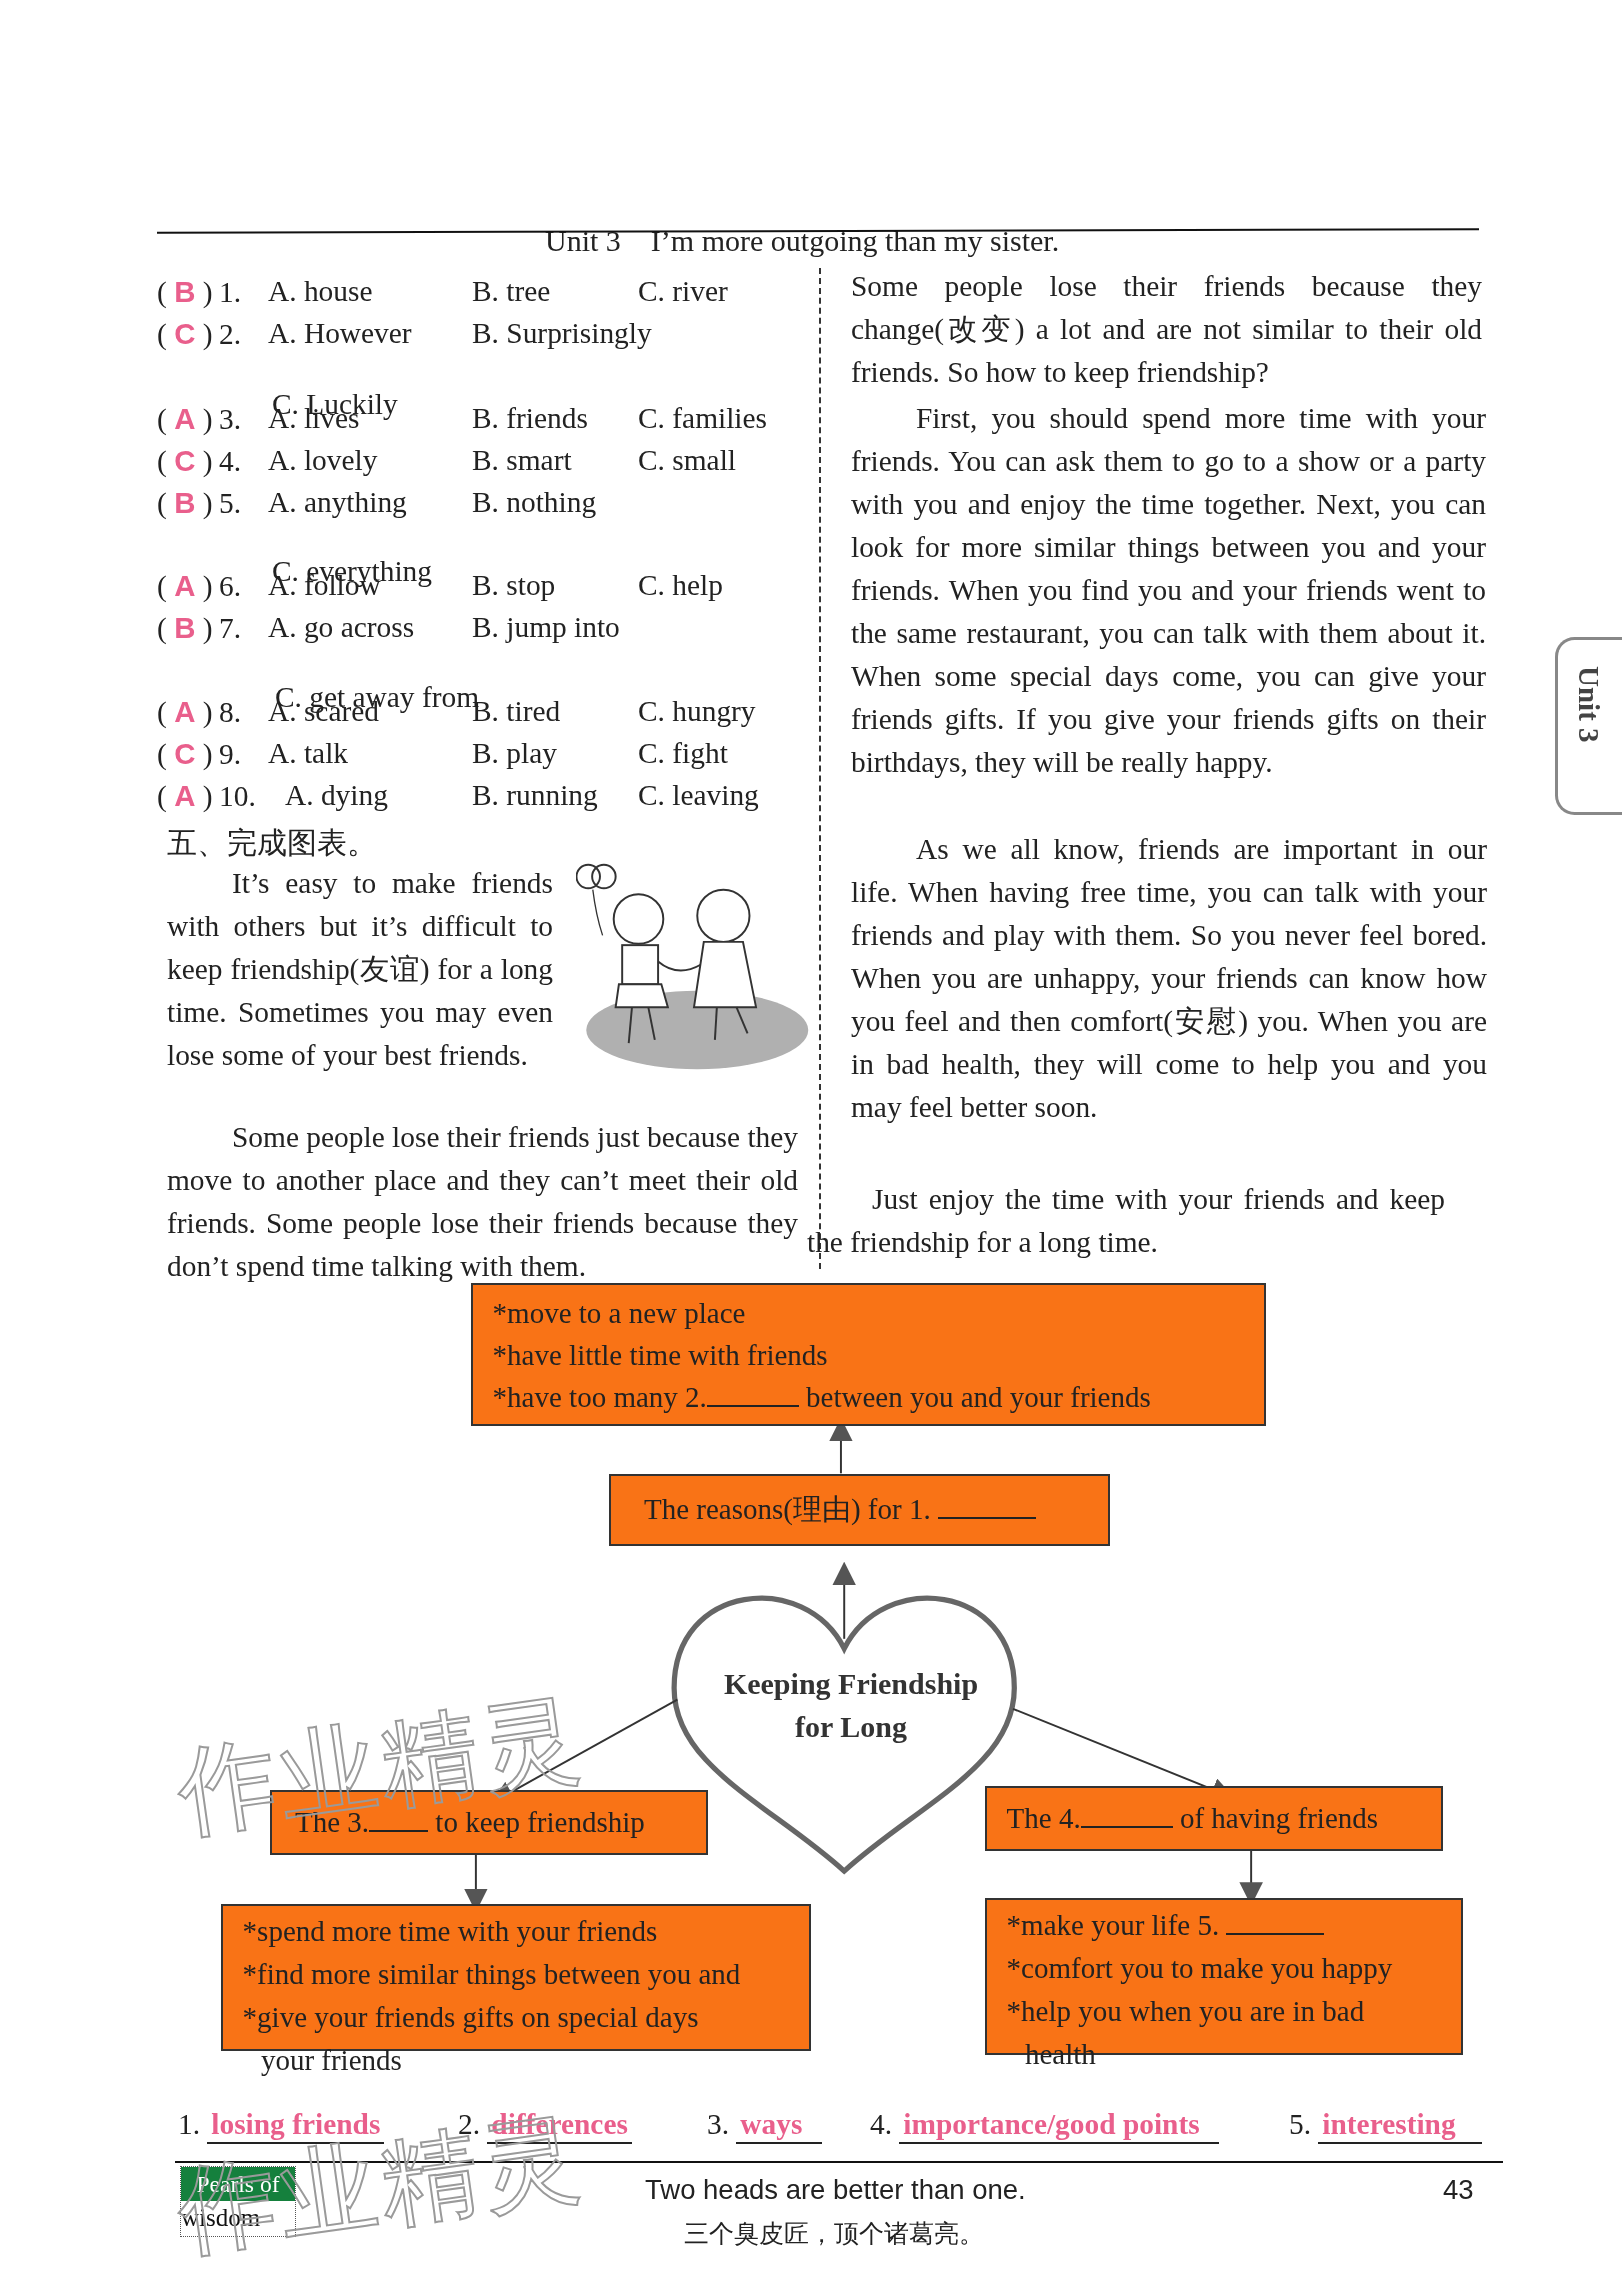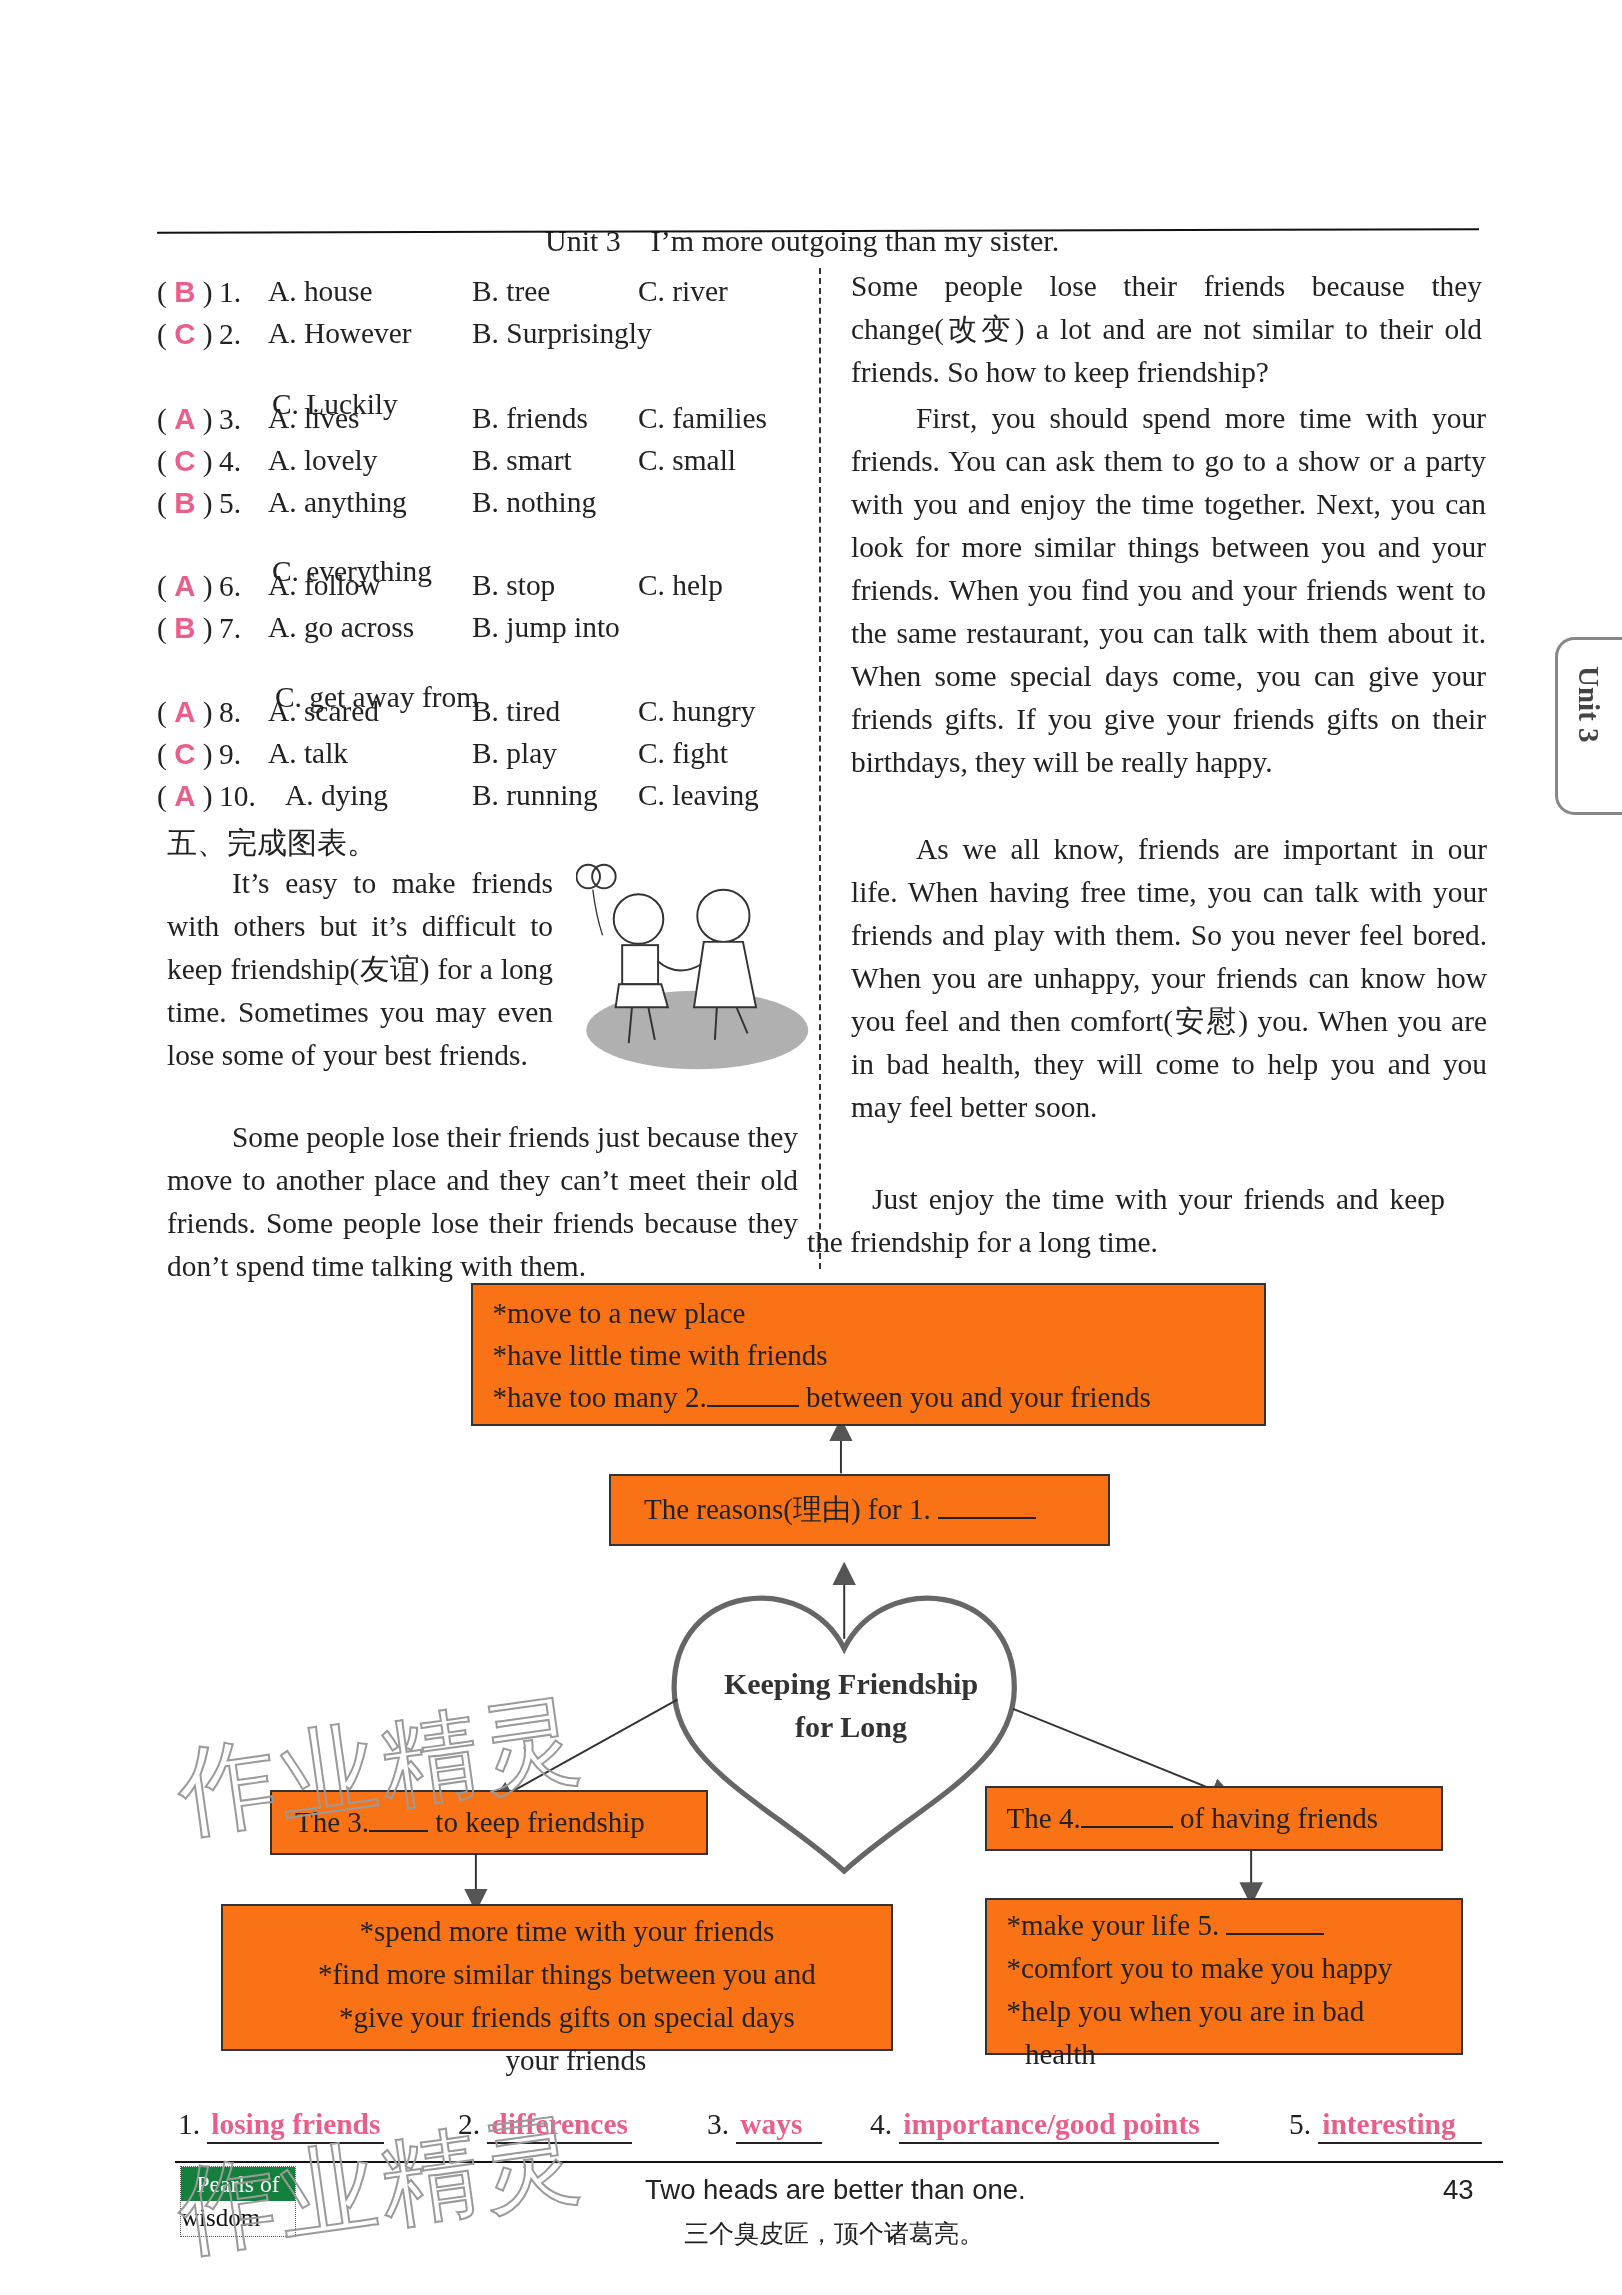--- a/index.html
+++ b/index.html
@@ -169,21 +169,21 @@
 </div>
 
 <div class="box" style="left:609px; top:1474px; width:501px; height:72px; padding:11.8px 0 0 33px;">
   <div class="line"><span>The reasons(理由) for 1.</span> <span class="blank" style="width:98px"></span></div>
 </div>
 
 <div class="box" style="left:270px; top:1790px; width:438px; height:65px; padding:9.2px 0 0 23px;">
   <div class="line"><span>The 3.</span><span class="blank" style="width:59px"></span><span> to keep friendship</span></div>
 </div>
 
-<div class="box" style="left:221px; top:1904px; width:672px; height:147px; padding:3.9px 0 0 19.6px;text-align:center;">
+<div class="box" style="left:221px; top:1904px; width:590px; height:147px; padding:3.9px 0 0 19.6px;">
   <div class="line" style="line-height:43px">*spend more time with your friends</div>
   <div class="line" style="line-height:43px">*find more similar things between you and</div>
   <div class="line" style="line-height:43px">*give your friends gifts on special days</div>
   <div class="line" style="line-height:43px; padding-left:18.3px">your friends</div>
 </div>
 
 <div class="box" style="left:985px; top:1786px; width:458px; height:65px; padding:9.2px 0 0 19.6px;">
   <div class="line"><span>The 4.</span><span class="blank" style="width:92px"></span><span> of having friends</span></div>
 </div>
 

